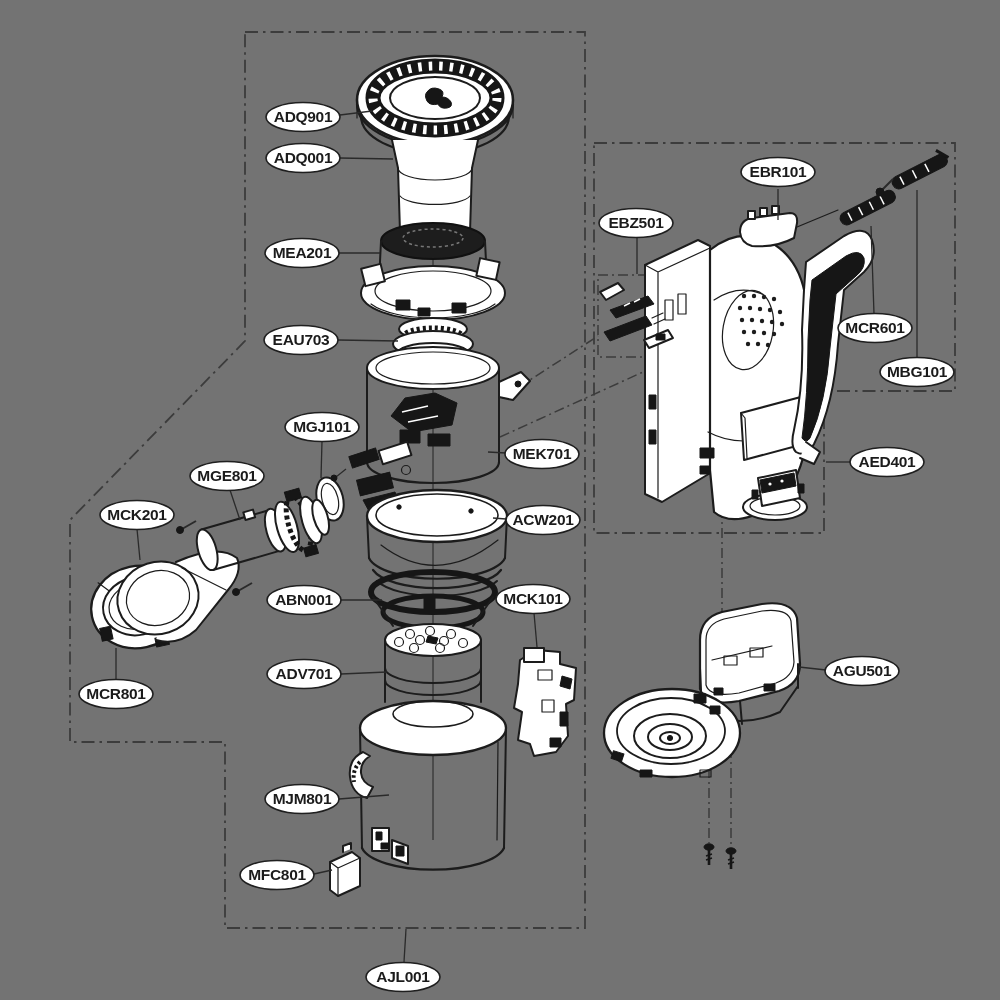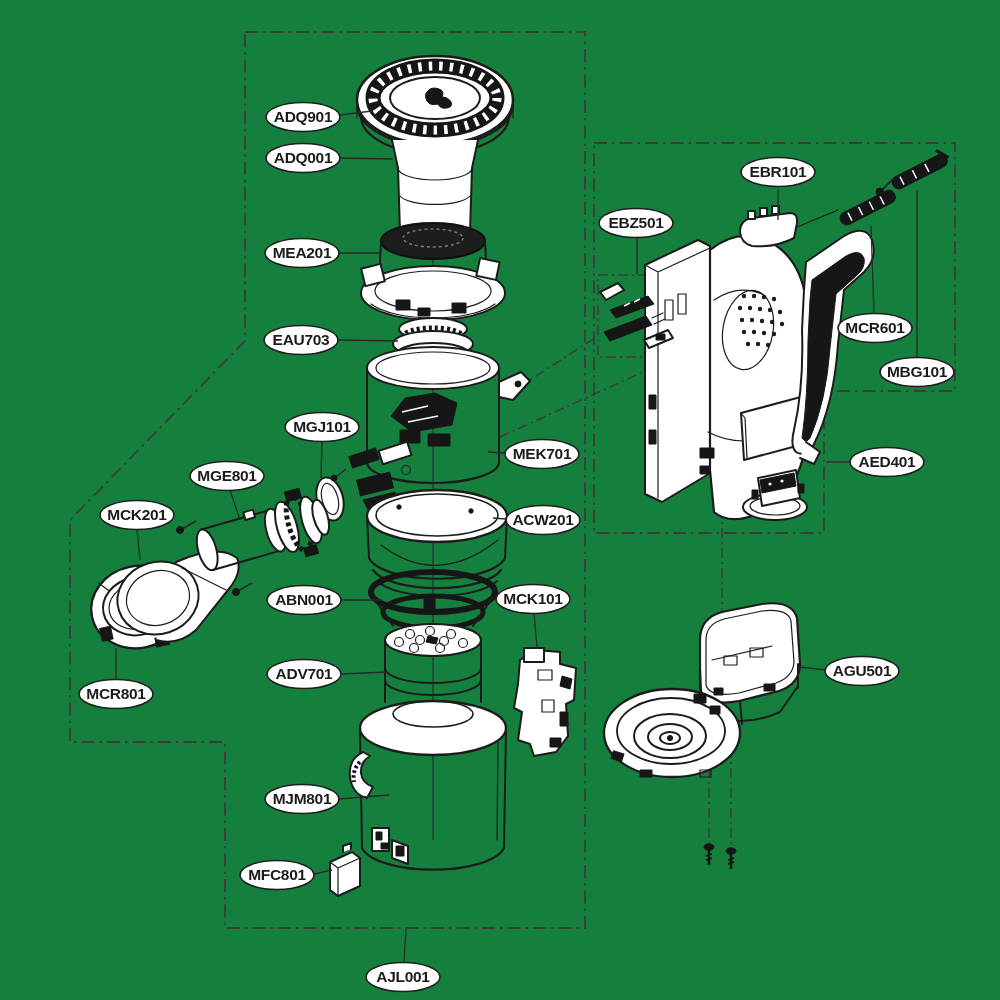--- a/index.html
+++ b/index.html
@@ -1,16 +1,16 @@
 <!DOCTYPE html>
 <html><head>
 <meta charset="utf-8">
 <style>
   html,body{margin:0;padding:0;background:#ffffff;}
-  .stage{width:1000px;height:1000px;position:relative;background:#15803d;overflow:hidden;}
+  .stage{width:1000px;height:1000px;position:relative;background:#737373;overflow:hidden;}
   svg{display:block;}
   .part{fill:#ffffff;stroke:#1c1c1c;stroke-width:2;stroke-linejoin:round;stroke-linecap:round;}
   .part-thin{fill:none;stroke:#1c1c1c;stroke-width:1.2;stroke-linejoin:round;stroke-linecap:round;}
   .dark{fill:#161616;stroke:#161616;stroke-width:1;stroke-linejoin:round;}
   .dashdot{fill:none;stroke:#3c3c3c;stroke-width:1.8;stroke-dasharray:13 5 2.5 5;}
   .dashdot-thin{fill:none;stroke:#3c3c3c;stroke-width:1.5;stroke-dasharray:10 4 2 4;}
   .ldr{fill:none;stroke:#2a2a2a;stroke-width:1.3;}
   .center{fill:none;stroke:#2a2a2a;stroke-width:1.1;}
   .lblo{fill:#ffffff;stroke:#1f1f1f;stroke-width:1.6;}
   .lblt{font-family:"Liberation Sans",sans-serif;font-size:15.5px;font-weight:600;fill:#1b1b1b;text-anchor:middle;letter-spacing:-0.3px;}

